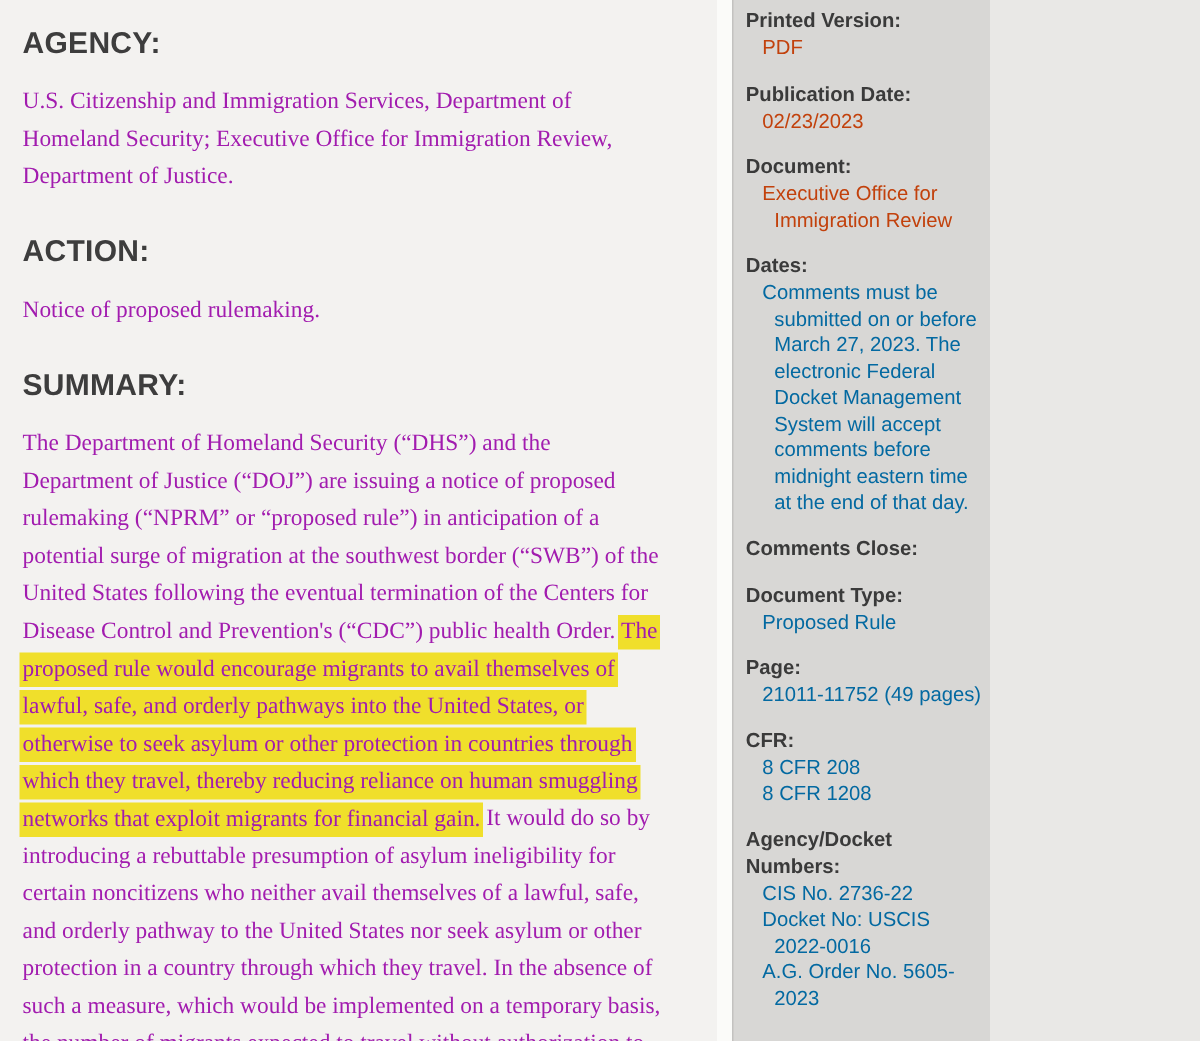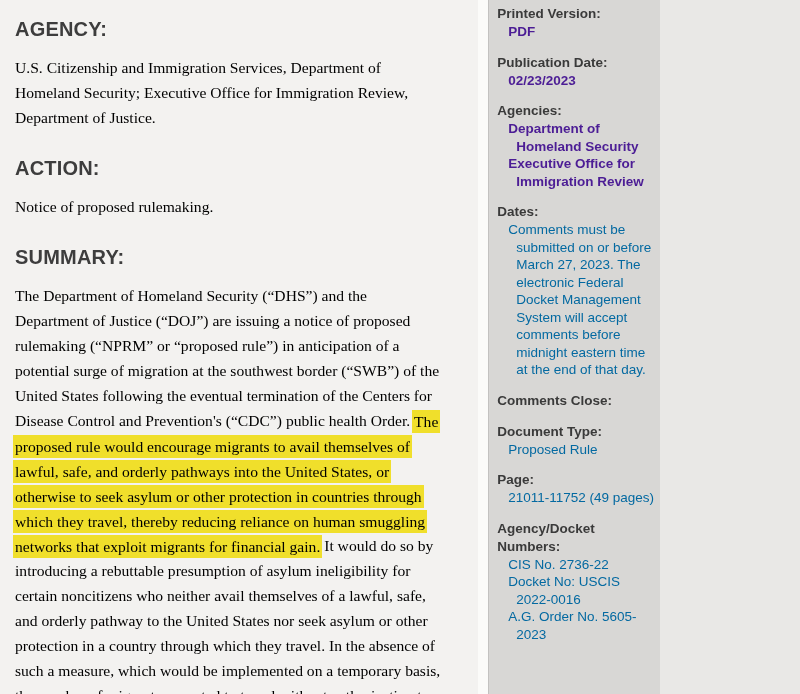--- a/index.html
+++ b/index.html
@@ -27,21 +27,21 @@
     letter-spacing: 0.2px;
     color: #3d3d3d;
     margin-top: 27px;
     margin-bottom: 14px;
   }
   .section-heading.first { margin-top: 4px; }
   .section-body {
     font-family: "Liberation Serif", serif;
     font-size: 15.6px;
     line-height: 25px;
-    color: #000000;
+    color: #a21caf;
     text-align: left;
   }
   .hl {
     background: #f0df2b;
     box-decoration-break: clone;
     -webkit-box-decoration-break: clone;
     padding: 2.5px 2px 3.5px 2px;
     margin: 0 -2px;
   }
   
@@ -67,21 +67,21 @@
     line-height: 18px;
     margin-top: 13px;
   }
   .sb-value {
     font-size: 13.5px;
     color: #0369a1;
     line-height: 17.5px;
     padding-left: 19px;
     text-indent: -8px;
   }
-  .sb-value.link { color: #4c1d95; cursor: pointer; font-weight: bold; }
+  .sb-value.link { color: #c2410c; cursor: pointer; }
 </style>
 </head>
 <body>
 
 <div class="page">
   <main class="doc" id="doc">
       <h2 class="section-heading first">AGENCY:</h2>
       <p class="section-body"><span>U.S. Citizenship and Immigration Services, Department of Homeland Security; Executive Office for Immigration Review, Department of Justice.</span></p>
       <h2 class="section-heading">ACTION:</h2>
       <p class="section-body"><span>Notice of proposed rulemaking.</span></p>
@@ -93,40 +93,44 @@
     <div class="sidebar-inner" id="sidebar-inner">
         <div class="sb-item">
           <div class="sb-label">Printed Version:</div>
           <div class="sb-value link">PDF</div>
         </div>
         <div class="sb-item">
           <div class="sb-label">Publication Date:</div>
           <div class="sb-value link">02/23/2023</div>
         </div>
         <div class="sb-item">
-          <div class="sb-label">Agencies:</div>
-          <div class="sb-value link">Department of Homeland Security</div>
+          <div class="sb-label">Document:</div>
           <div class="sb-value link">Executive Office for Immigration Review</div>
         </div>
         <div class="sb-item">
           <div class="sb-label">Dates:</div>
           <div class="sb-value">Comments must be submitted on or before March 27, 2023. The electronic Federal Docket Management System will accept comments before midnight eastern time at the end of that day.</div>
         </div>
         <div class="sb-item">
           <div class="sb-label">Comments Close:</div>
         </div>
         <div class="sb-item">
           <div class="sb-label">Document Type:</div>
           <div class="sb-value">Proposed Rule</div>
         </div>
         <div class="sb-item">
           <div class="sb-label">Page:</div>
           <div class="sb-value">21011-11752 (49 pages)</div>
         </div>
         <div class="sb-item">
+          <div class="sb-label">CFR:</div>
+          <div class="sb-value">8 CFR 208</div>
+          <div class="sb-value">8 CFR 1208</div>
+        </div>
+        <div class="sb-item">
           <div class="sb-label">Agency/Docket Numbers:</div>
           <div class="sb-value">CIS No. 2736-22</div>
           <div class="sb-value">Docket No: USCIS 2022-0016</div>
           <div class="sb-value">A.G. Order No. 5605-2023</div>
         </div>
       </div>
   </aside>
 </div>
 
 </body></html>

